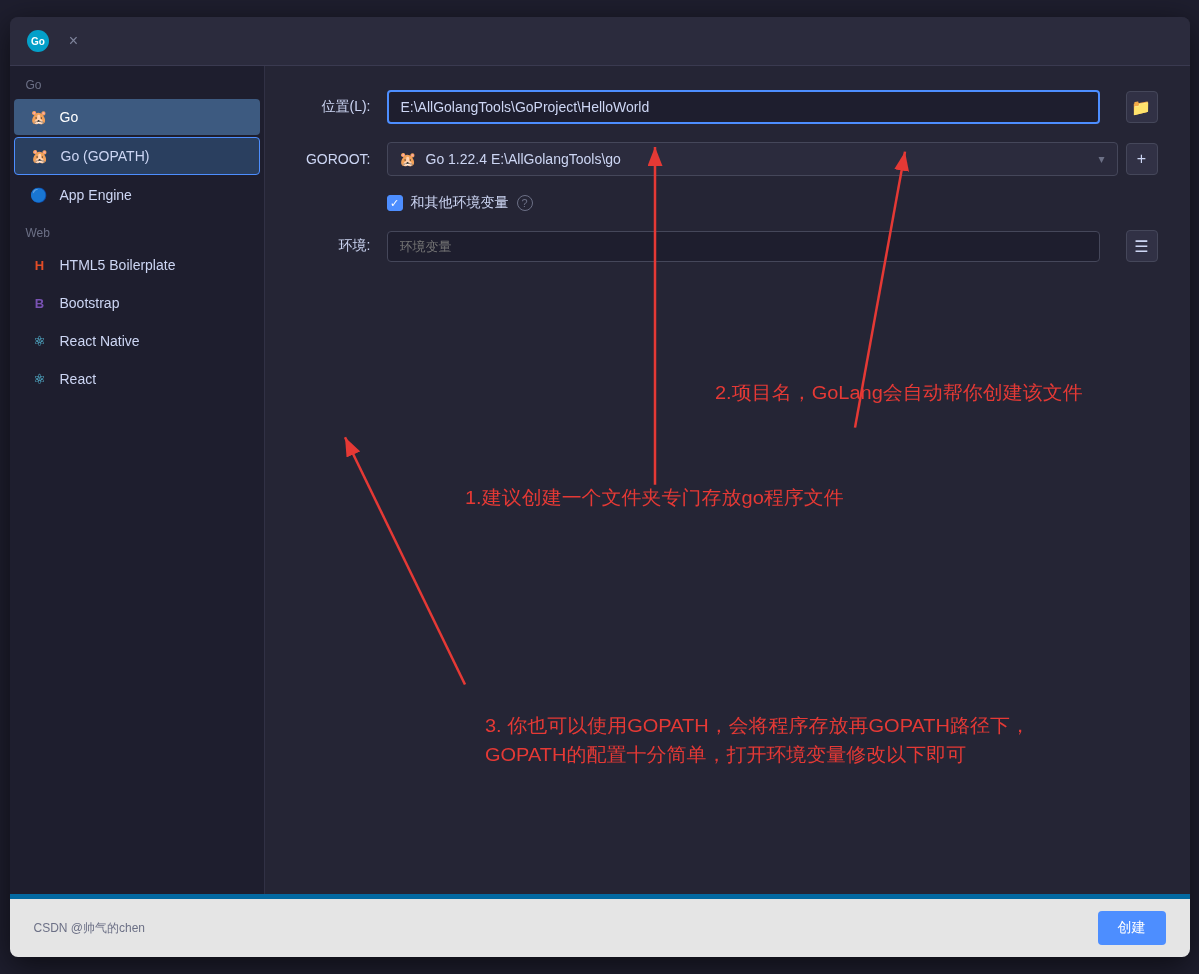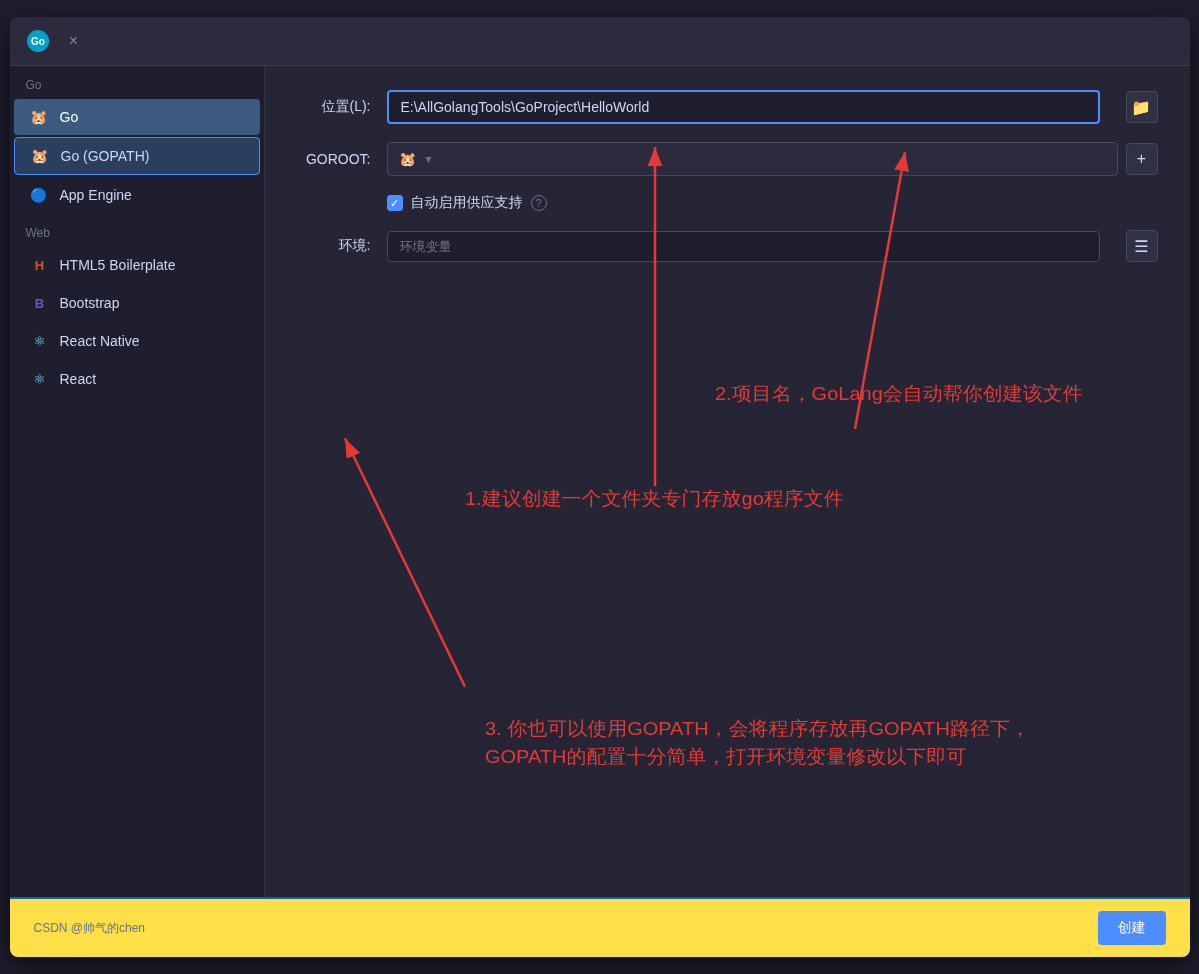--- a/index.html
+++ b/index.html
@@ -257,22 +257,22 @@
       margin-left: 90px;
       margin-top: 4px;
     }
 
     
     .dialog-footer {
       display: flex;
       justify-content: flex-start;
       align-items: center;
       padding: 12px 24px;
-      background: #fde047;
-      border-top: 2px solid #0369a1;
+      background: #e5e5e5;
+      border-top: 5px solid #0369a1;
       gap: 12px;
     }
     .footer-text {
       font-size: 12px;
       color: #6c7086;
       margin-right: auto;
     }
     .btn-create {
       background: #4d8eff;
       color: white;
@@ -363,34 +363,35 @@
             </div>
           </div>
         </div>
 
         <div class="form-row">
           <div class="form-label">GOROOT:</div>
           <div class="form-control">
             <div class="select-row">
               <div class="go-select">
                 <span class="go-select-icon">🐹</span>
+                <span class="go-select-text">Go 1.22.4  E:\AllGolangTools\go</span>
                 <span class="go-select-chevron">▾</span>
               </div>
               <div class="icon-btn">
                 <span>+</span>
               </div>
             </div>
           </div>
         </div>
 
         <div class="checkbox-row" style="margin-bottom:18px;">
           <div class="checkbox-custom">
             <span class="check">✓</span>
           </div>
-          <span class="checkbox-label">自动启用供应支持</span>
+          <span class="checkbox-label">和其他环境变量</span>
           <div class="help-icon">?</div>
         </div>
 
         <div class="form-row" style="align-items:flex-start;">
           <div class="form-label" style="padding-top:7px;">环境:</div>
           <div class="form-control">
             <div class="input-with-icon">
               <input type="text" class="env-input" style="flex: 1 1 0%;" placeholder="环境变量">
               <div class="icon-btn">
                 <span>☰</span>

